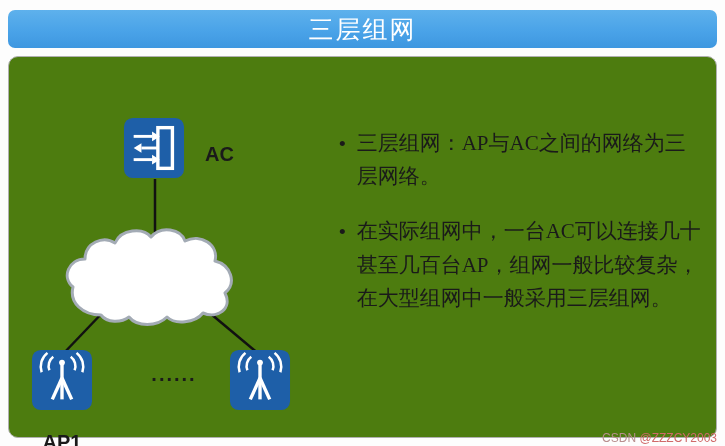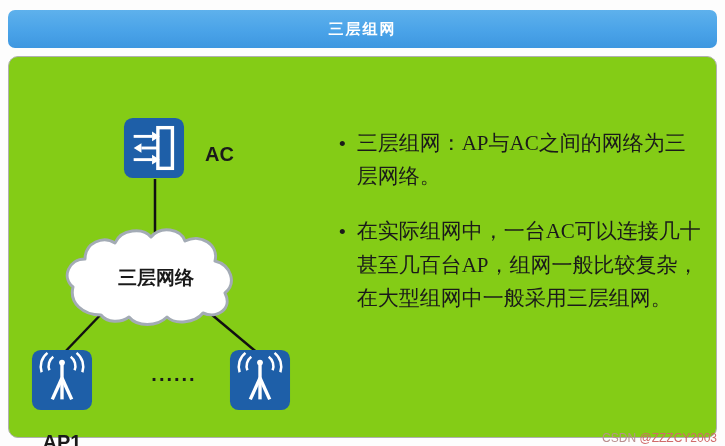--- a/index.html
+++ b/index.html
@@ -14,26 +14,26 @@
   body{
     font-family:"Liberation Sans","DejaVu Sans",sans-serif;
     background:#fdfdfd;
     position:relative;
     overflow:hidden;
   }
   .header-bar{
     position:absolute;left:8px;right:8px;top:10px;height:38px;
     background:linear-gradient(180deg,#5eb1ec 0%,var(--header-blue) 55%,#3e97e0 100%);
     border-radius:7px;
-    color:#fff;font-size:15px;font-weight:bold;letter-spacing:2px;
+    color:#fff;font-size:25px;font-weight:normal;letter-spacing:2px;
     display:flex;align-items:center;justify-content:center;
   }
   .content-box{
     position:absolute;left:8px;right:8px;top:56px;bottom:8px;
-    background:#84cc16;border:1px solid #b0b0b0;border-radius:10px;
+    background:#4d7c0f;border:1px solid #b0b0b0;border-radius:10px;
   }
   .diagram-lines{position:absolute;inset:0;pointer-events:none;}
   .node{position:absolute;}
   .node svg{display:block;}
   .node-label{
     position:absolute;font-weight:bold;color:var(--text-black);
     font-size:20px;text-align:center;
   }
   .cloud-label{
     position:absolute;left:62px;top:208px;width:170px;
@@ -86,21 +86,20 @@
       <line x1="11" y1="20" x2="30" y2="20" stroke="#fff" stroke-width="3"></line>
       <polygon points="30,15 38,20 30,25" fill="#fff"></polygon>
       <line x1="19" y1="32" x2="36" y2="32" stroke="#fff" stroke-width="3"></line>
       <polygon points="19,27 11,32 19,37" fill="#fff"></polygon>
       <line x1="11" y1="44" x2="30" y2="44" stroke="#fff" stroke-width="3"></line>
       <polygon points="30,39 38,44 30,49" fill="#fff"></polygon>
     </svg>
   </div>
   <div class="node-label" style="left:196px;top:86px;width:60px;text-align:left;">AC</div>
 
-  <div class="cloud-label">三层网络</div>
 
   <div class="node" style="left:22px;top:292px;width:62px;height:62px;">
     <svg width="62" height="62" viewBox="0 0 64 64">
       <rect x="1" y="1" width="62" height="62" rx="9" fill="var(--device-blue)"></rect>
       <circle cx="32" cy="14" r="3" fill="#fff"></circle>
       <line x1="32" y1="16" x2="32" y2="52" stroke="#fff" stroke-width="3.5"></line>
       <line x1="32" y1="30" x2="22" y2="52" stroke="#fff" stroke-width="3.5"></line>
       <line x1="32" y1="30" x2="42" y2="52" stroke="#fff" stroke-width="3.5"></line>
       <path d="M 23 8 A 12 12 0 0 0 19 22" fill="none" stroke="#fff" stroke-width="2.6"></path>
       <path d="M 17 4 A 18 18 0 0 0 11 24" fill="none" stroke="#fff" stroke-width="2.6"></path>

